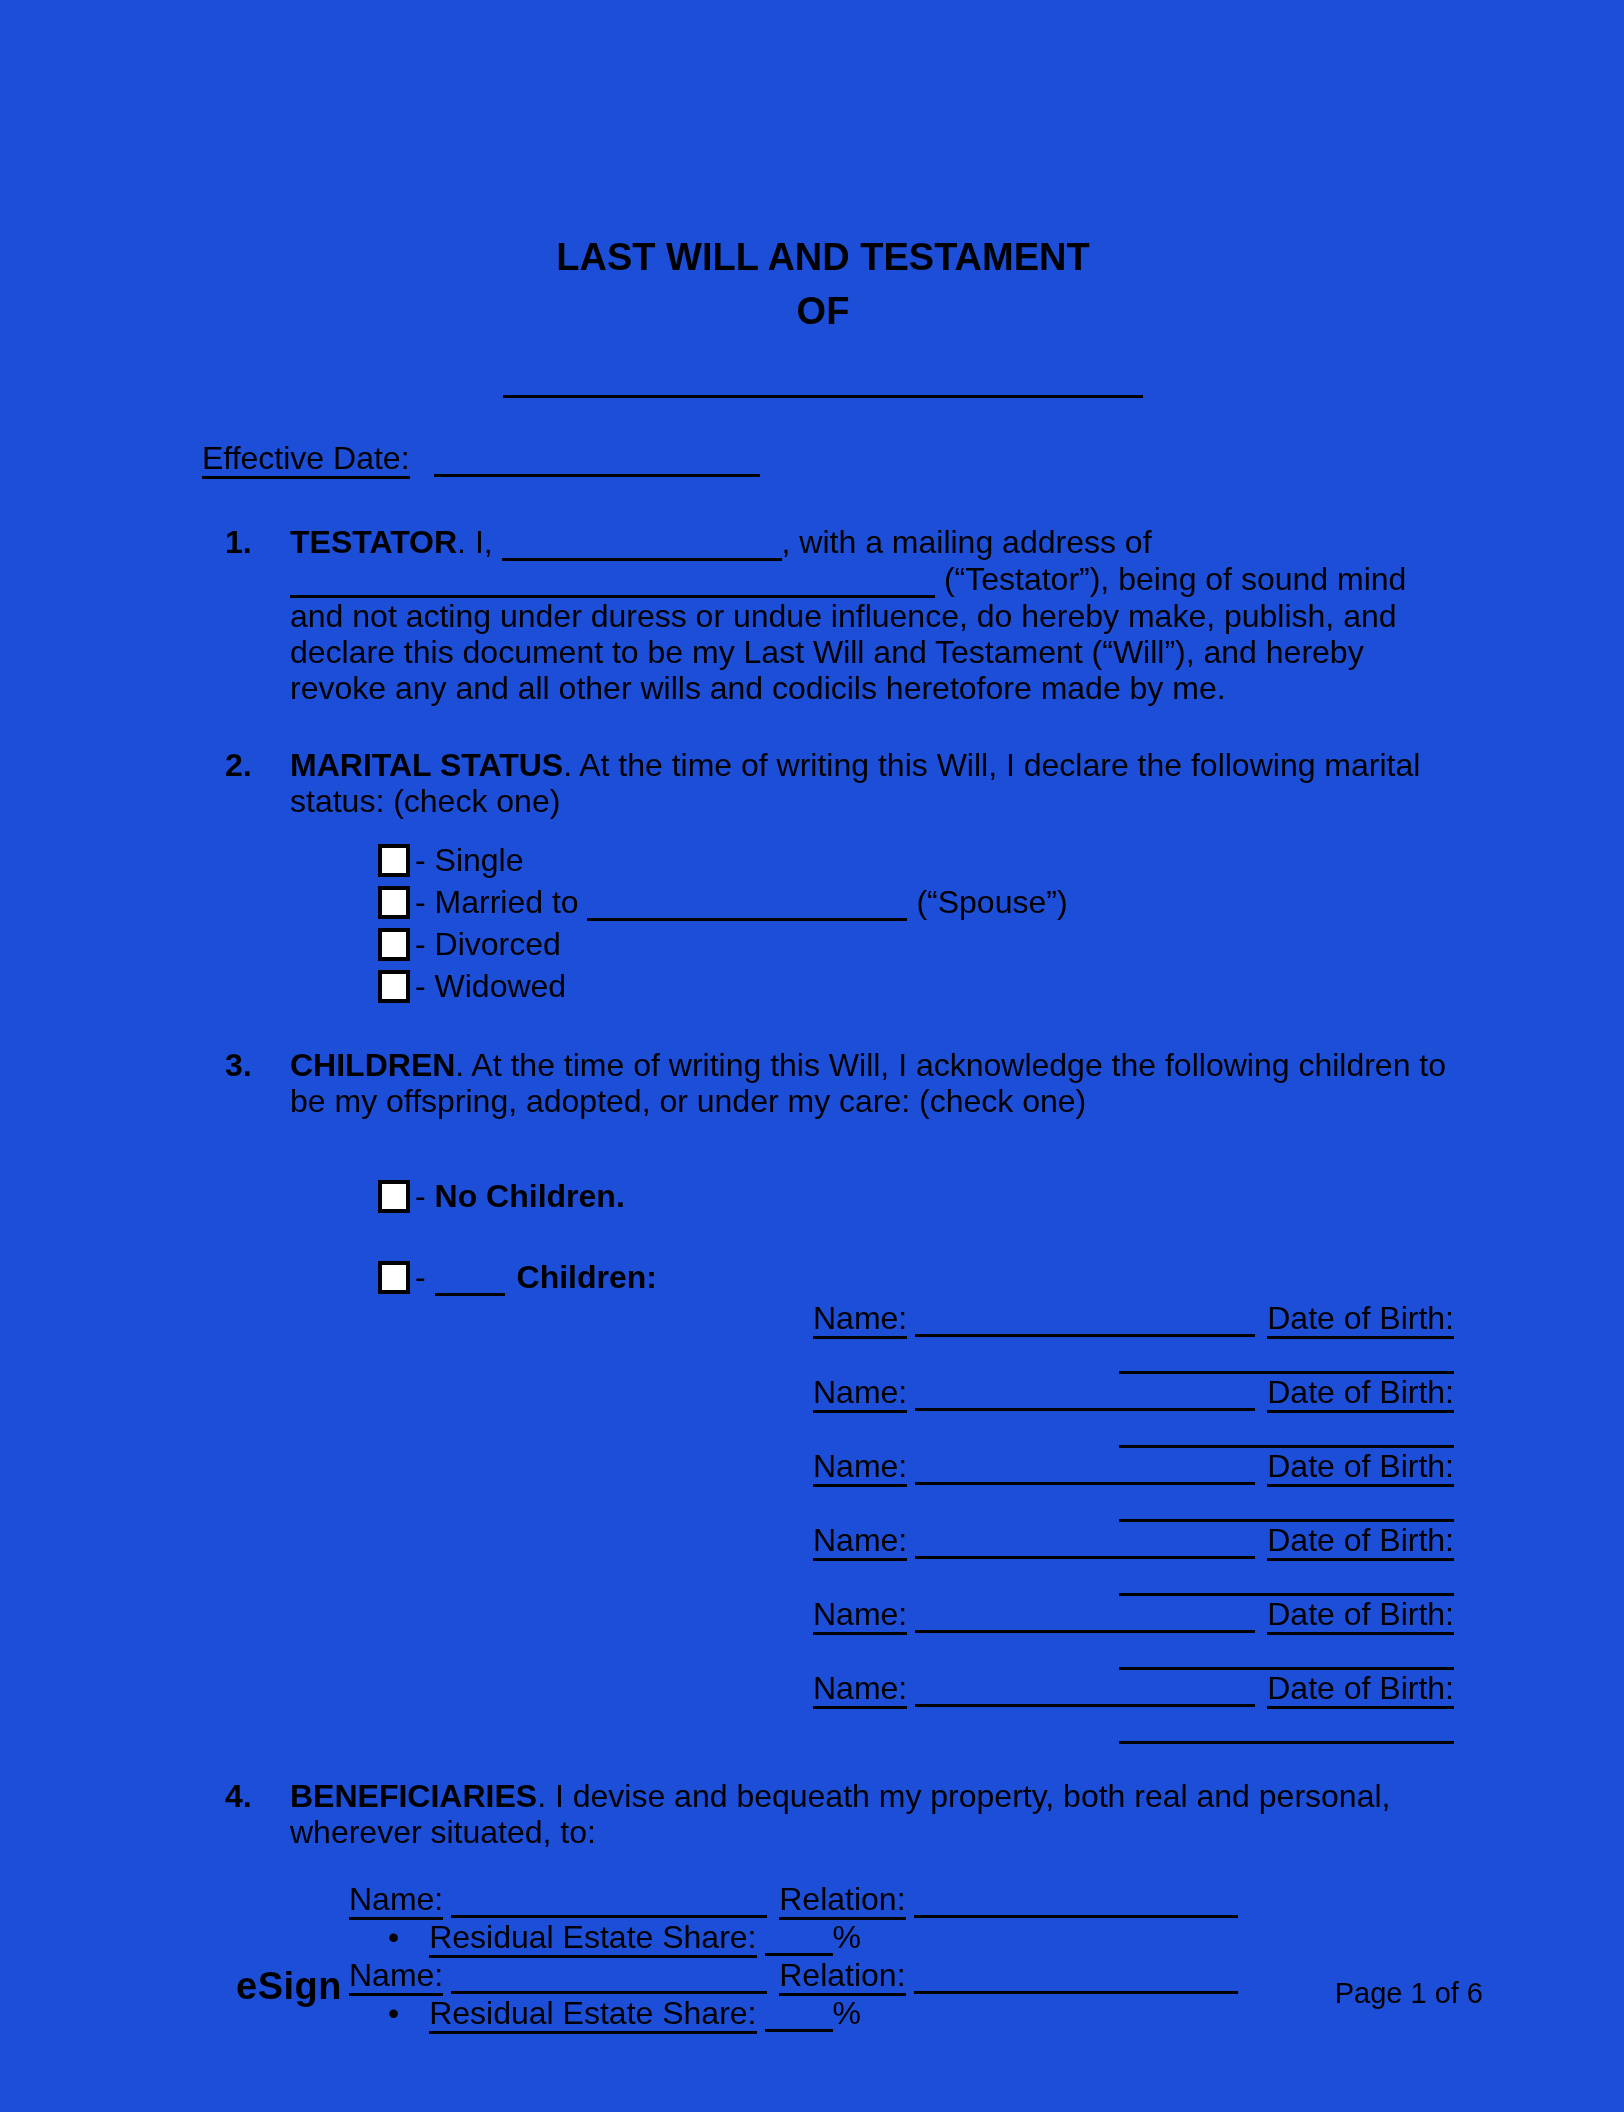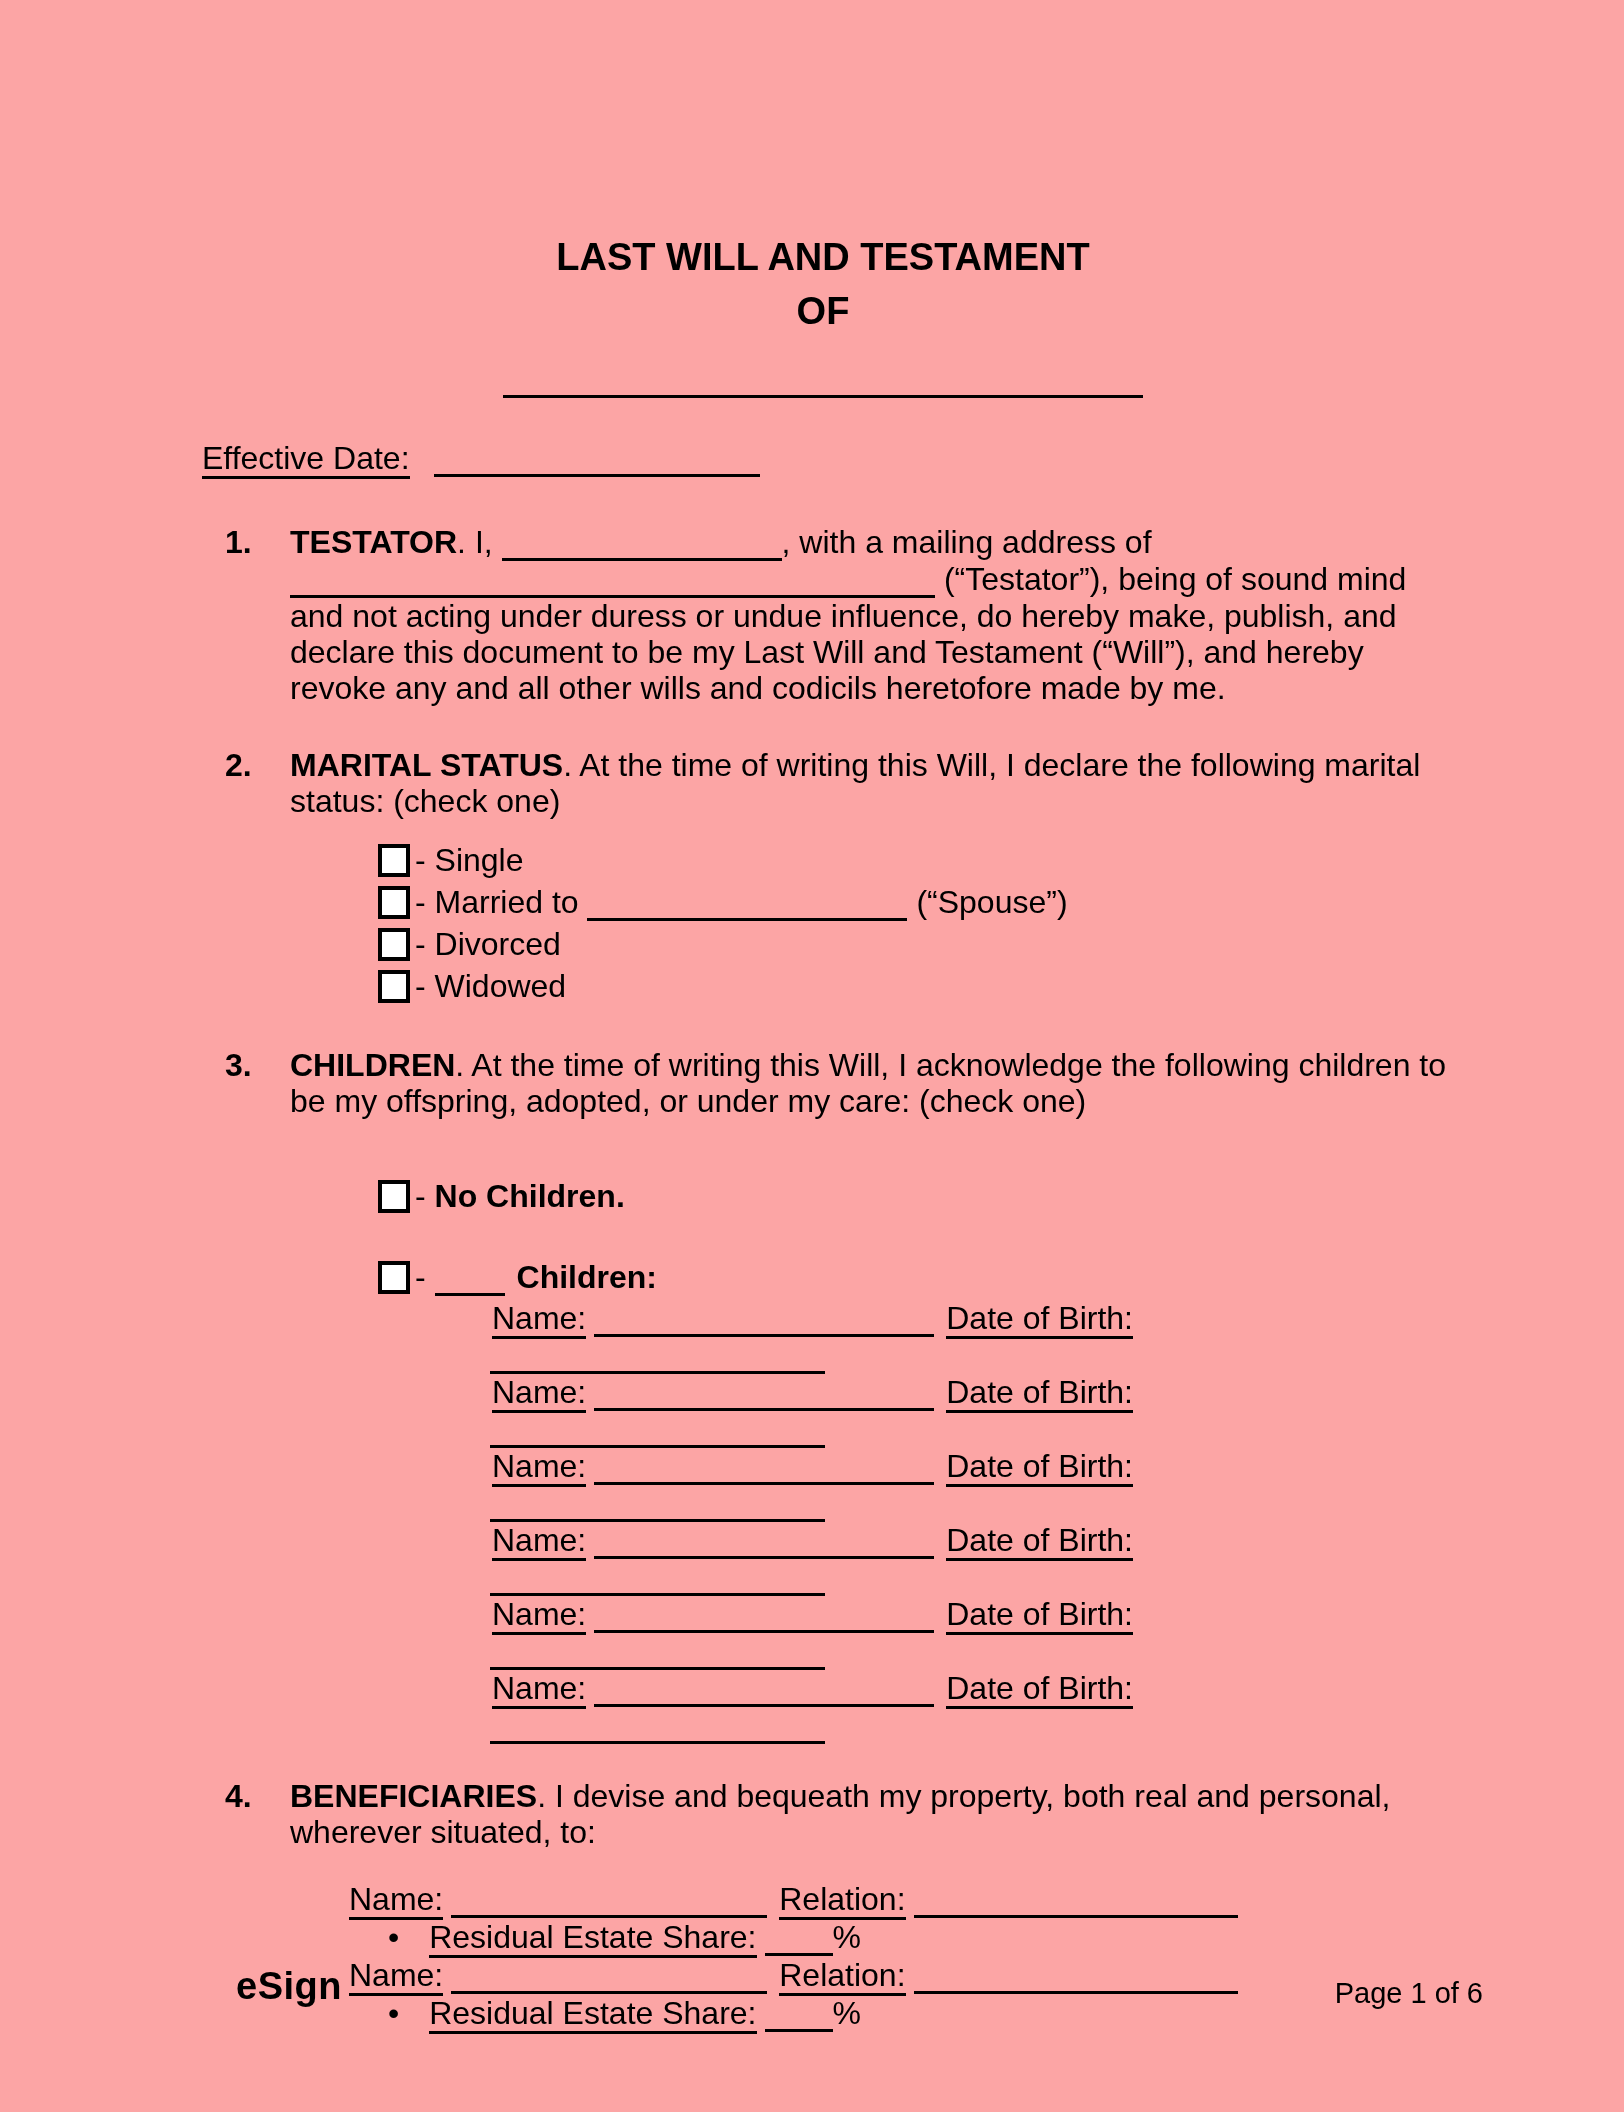--- a/index.html
+++ b/index.html
@@ -1,19 +1,19 @@
 <!DOCTYPE html>
 <html><head>
 <meta charset="utf-8">
 <style>
   html,body { margin:0; padding:0; background:#ffffff; }
   .page {
     position:relative;
     width:1624px; height:2112px;
-    background:#fca5a5; color:#000000;
+    background:#1d4ed8; color:#000000;
     font-family:"Liberation Sans", sans-serif;
     font-size:32px; line-height:36px;
     box-sizing:border-box;
     padding:0 170px 0 192px;
     overflow:hidden;
   }
   .title { padding-top:230px; text-align:center; font-weight:700; font-size:38px; line-height:54px; }
   .name-line { width:640px; height:0; margin:57px auto 0 auto; border-bottom:3px solid #000; }
   .eff { margin-top:42px; }
   .ul { border-bottom:3px solid #000;margin-left:10px; }
@@ -29,21 +29,21 @@
   .cb {
     display:inline-block; width:24px; height:25px;
     border:4px solid #000; background:#fff;
     vertical-align:-6px; margin-right:5px;
   }
   .opts { margin-top:20px; margin-left:88px; line-height:42px; }
   .nochild { margin-top:56px; margin-left:88px; line-height:42px; }
   .nchild { margin-top:39px; margin-left:88px; line-height:42px; }
   .nchild .lblb { font-weight:700; margin-left:12px; }
   .crows { margin-top:2px; }
-  .crow { margin-left:192px; }
+  .crow { margin-left:192px;text-align:right; }
   .crow .bl { margin-left:8px; }
   .crow .dob { margin-left:12px; }
   .hereinafter { margin-top:43px; }
   .bens { margin-top:30px; }
   .brow { margin-left:49px; line-height:38px; }
   .brow .bl { margin-left:8px; }
   .brow .rel { margin-left:12px; }
   .bullrow { margin-left:98px; line-height:38px; }
   .bullet { margin-right:20px; }
   .brand { position:absolute; left:236px; top:1966px; font-size:38px; line-height:40px; font-weight:700; letter-spacing:0.5px; }

